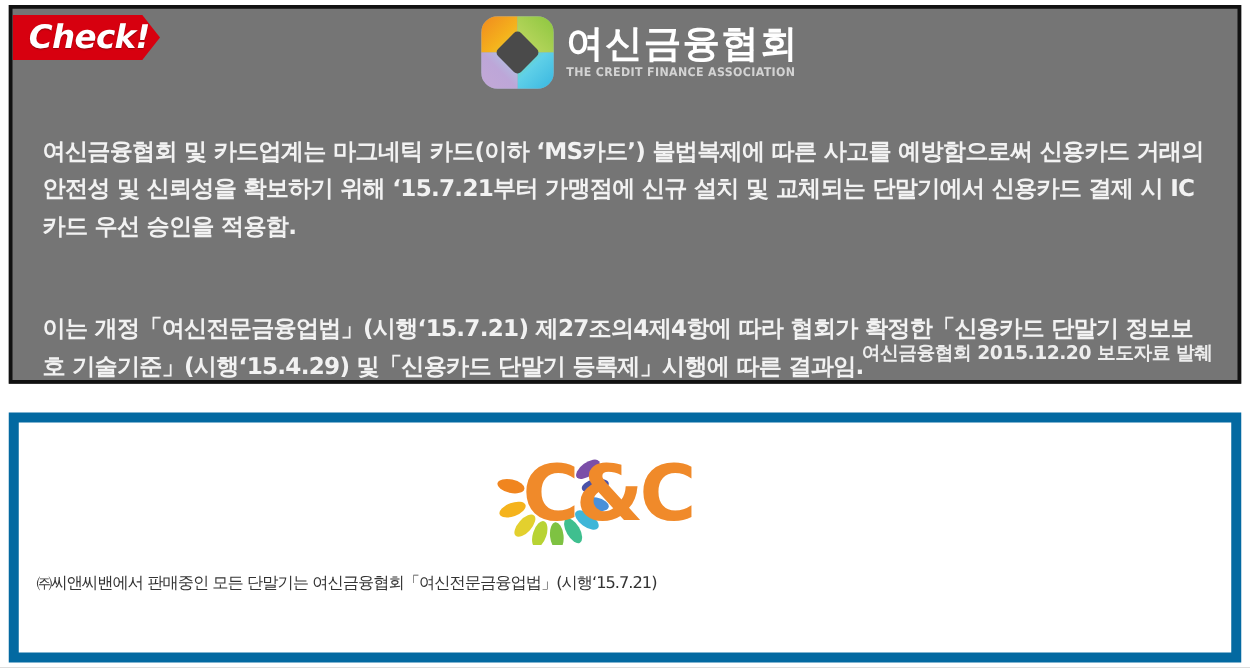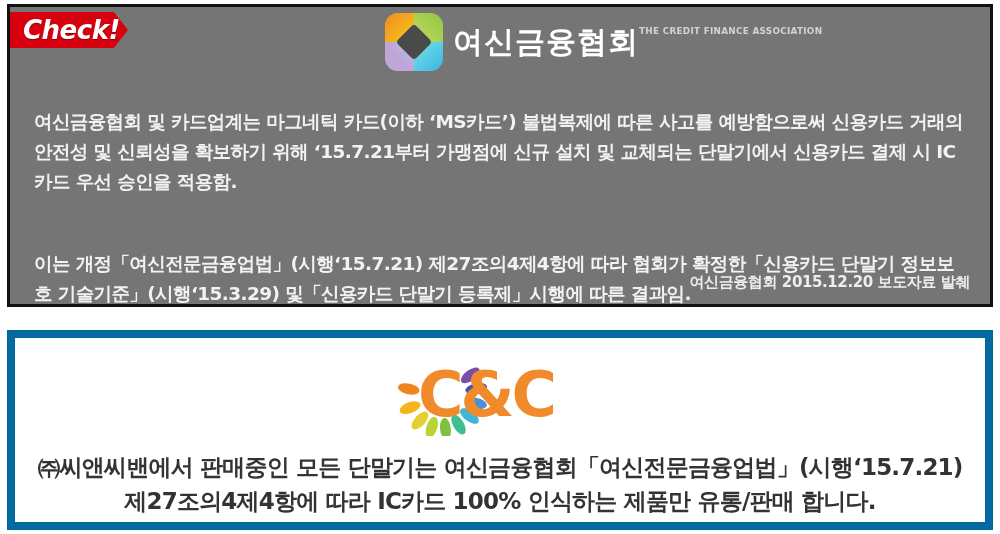--- a/index.html
+++ b/index.html
@@ -84,21 +84,21 @@
     width: 26px;
     height: 26px;
     margin-left: -13px;
     margin-top: -13px;
     background: #4a4a4a;
     transform: rotate(45deg);
     border-radius: 4px;
   }
   .assoc-words {
     display: flex;
-    flex-direction: row;
+    flex-direction: column;
     justify-content: flex-end;
   }
   .assoc-name {
     color: #ffffff;
     font-size: 30px;
     font-weight: bold;
     letter-spacing: 1px;
     line-height: 34px;
     white-space: nowrap;
   }
@@ -194,24 +194,24 @@
     color: #3a3a3a;
     letter-spacing: -1.5px;
     white-space: nowrap;
   }
 
   .cnc-statement {
     position: absolute;
     left: 14px;
     right: 14px;
     top: 112px;
-    text-align: center;
+    text-align: left;
     color: #333333;
-    font-size: 23px;
-    font-weight: bold;
+    font-size: 13px;
+    font-weight: normal;
     line-height: 34px;
     letter-spacing: -0.8px;
   }
   .cnc-statement p { margin: 0; }
 </style>
 </head>
 <body>
 
 <div class="panel-top">
 
@@ -227,21 +227,21 @@
     </div>
     <div class="assoc-words">
       <div class="assoc-name">여신금융협회</div>
       <div class="assoc-sub">THE CREDIT FINANCE ASSOCIATION</div>
     </div>
   </div>
 
   <div class="notice-body">
     <p>여신금융협회 및 카드업계는 마그네틱 카드(이하 ‘MS카드’) 불법복제에 따른 사고를 예방함으로써 신용카드 거래의 안전성 및 신뢰성을 확보하기 위해 ‘15.7.21부터 가맹점에 신규 설치 및 교체되는 단말기에서 신용카드 결제 시 IC카드 우선 승인을 적용함.</p>
     <div class="para-gap"></div>
-    <p>이는 개정「여신전문금융업법」(시행‘15.7.21) 제27조의4제4항에 따라 협회가 확정한「신용카드 단말기 정보보호 기술기준」(시행‘15.3.29) 및「신용카드 단말기 등록제」시행에 따른 결과임.</p>
+    <p>이는 개정「여신전문금융업법」(시행‘15.7.21) 제27조의4제4항에 따라 협회가 확정한「신용카드 단말기 정보보호 기술기준」(시행‘15.4.29) 및「신용카드 단말기 등록제」시행에 따른 결과임.</p>
   </div>
 
   <div class="notice-credit">여신금융협회 2015.12.20 보도자료 발췌</div>
 </div>
 
 <div class="panel-bottom">
 
   <div class="cnc-logo-row">
     <div class="cnc-mark">
 
@@ -280,15 +280,14 @@
         </g>
       </svg>
 
       <div class="cnc-letters">C&amp;C</div>
 
     </div>
   </div>
 
   <div class="cnc-statement">
     <p>㈜씨앤씨밴에서 판매중인 모든 단말기는 여신금융협회「여신전문금융업법」(시행‘15.7.21)</p>
-    <p>제27조의4제4항에 따라 IC카드 100% 인식하는 제품만 유통/판매 합니다.</p>
   </div>
 </div>
 
 </body></html>

